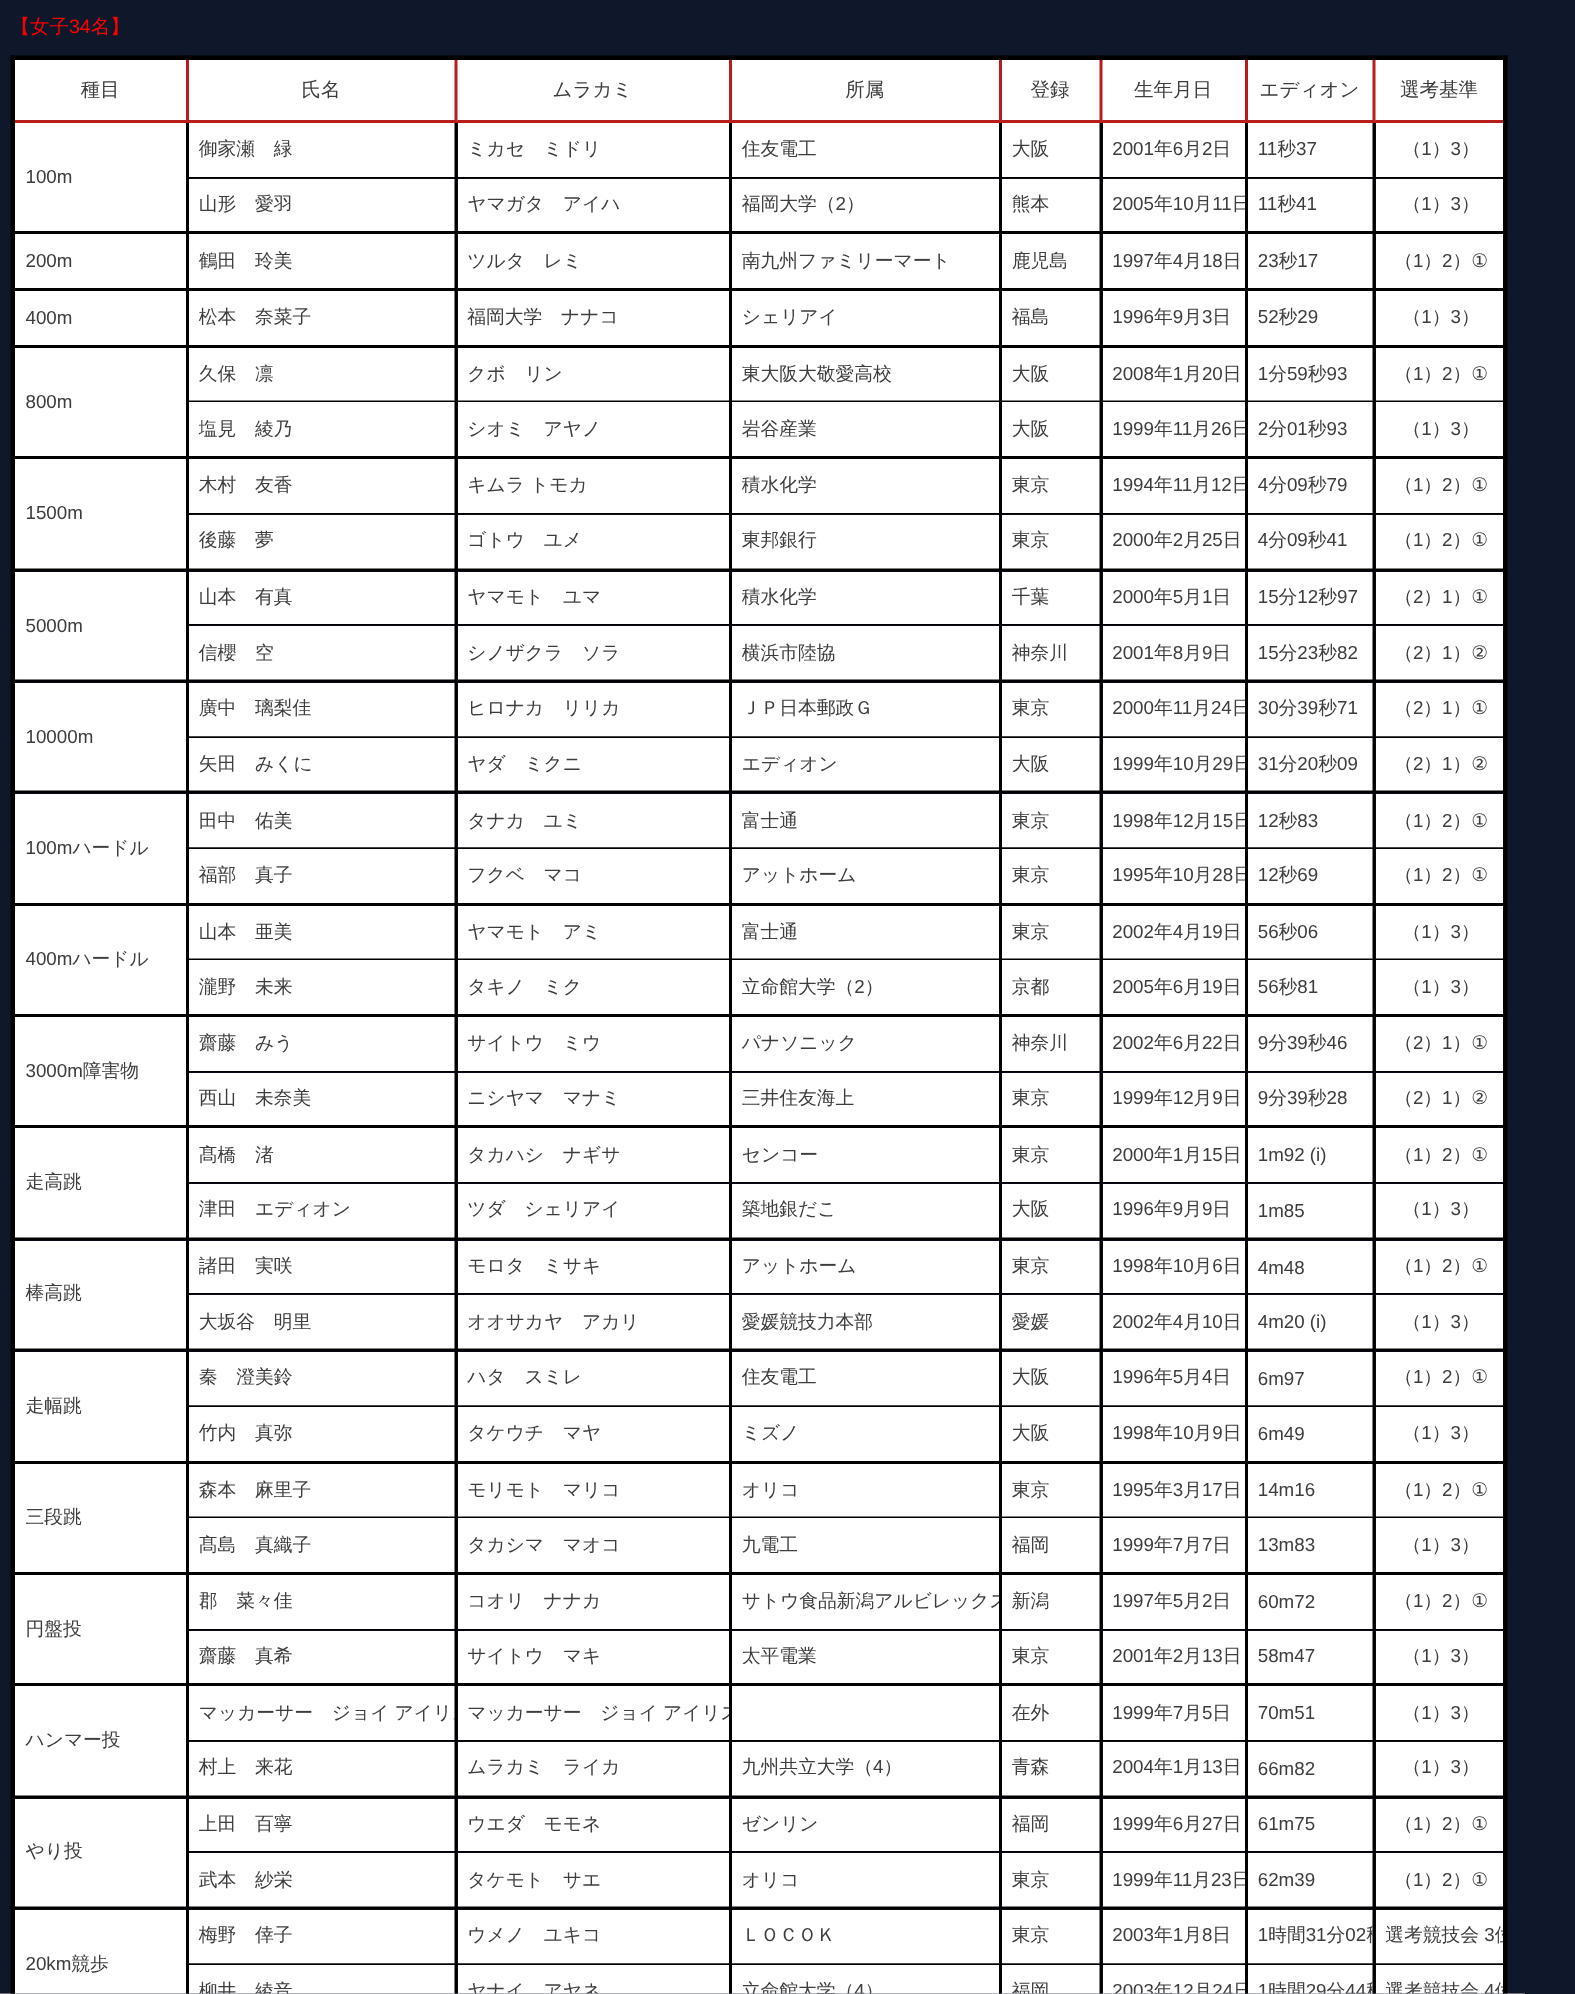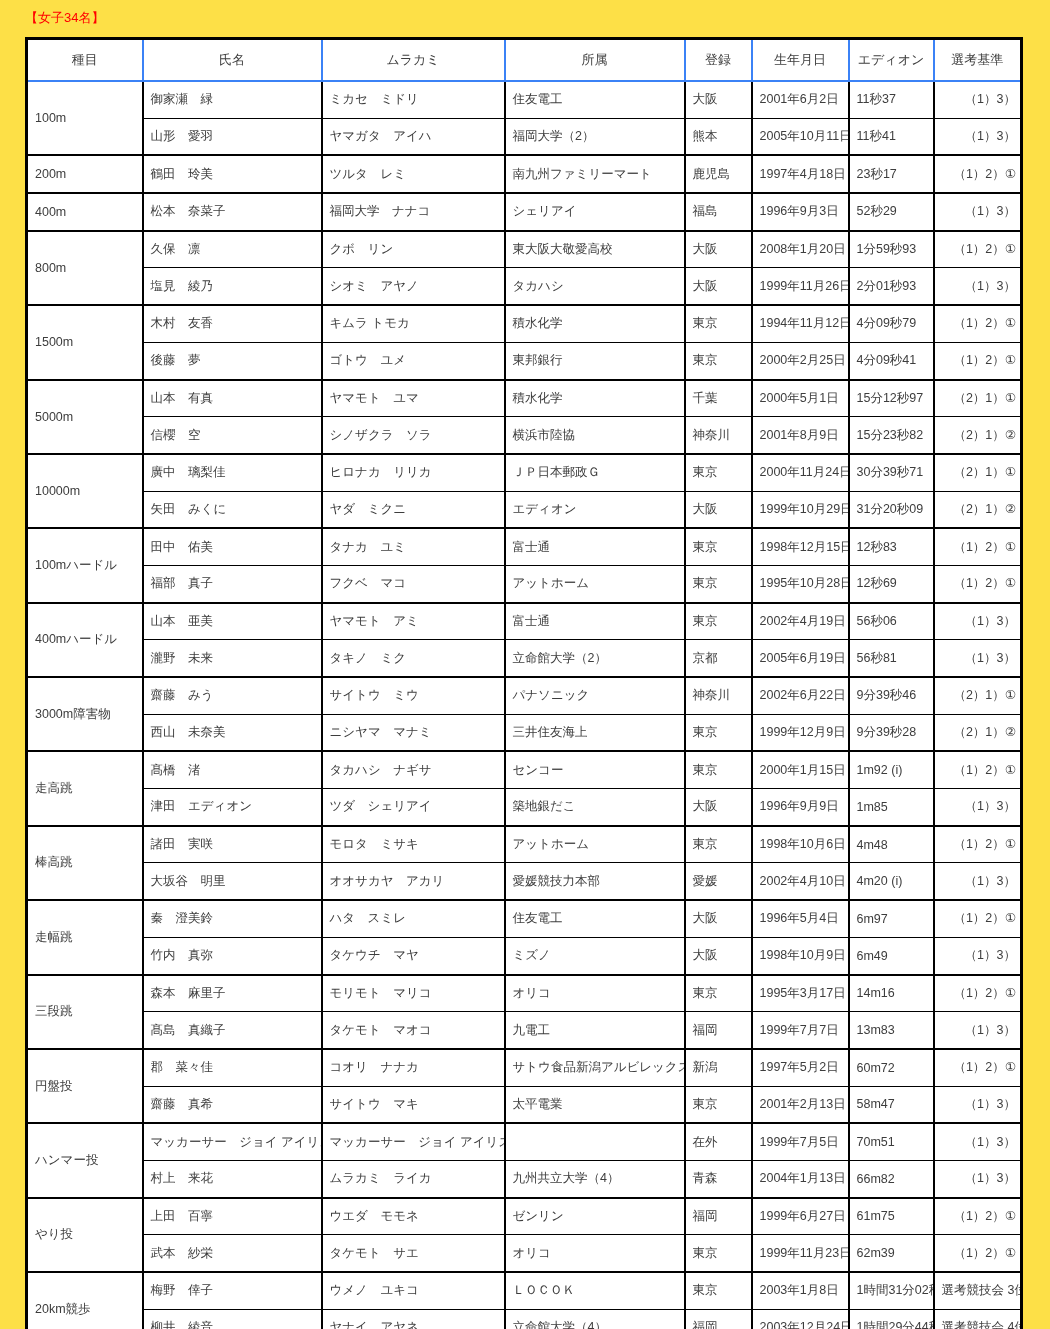--- a/index.html
+++ b/index.html
@@ -7,59 +7,59 @@
     padding: 0;
     background: #ffffff;
     width: 1050px;
     font-family: "Liberation Sans", "DejaVu Sans", sans-serif;
     color: #3d3d3d;
   }
   .page {
     width: 1050px;
     height: 1329px;
     box-sizing: border-box;
-    padding: 8px 25px 0 25px;
-    background: #fde047;
+    padding: 8px 25px 0 7px;
+    background: #0f172a;
   }
   .title {
     color: #ff0000;
     font-size: 13px;
     line-height: 16px;
     margin: 2px 0 11px 0;
   }
   table.roster {
     border-collapse: collapse;
     table-layout: fixed;
     width: 995px;
     border: 3px solid #000000;
   }
   table.roster th {
     height: 40px;
     font-weight: normal;
     font-size: 13px;
     text-align: center;
-    border: 2px solid #3b82f6;
+    border: 2px solid #b91c1c;
     padding: 0;
     background: #ffffff;
   }
   table.roster td {
     height: 35.7px;
     font-size: 12.5px;
     border: 2px solid #000000;
     padding: 0 4px 0 7px;
     vertical-align: middle;
     overflow: hidden;
     white-space: nowrap;
     background: #ffffff;
   }
   
   tr.lead td { border-bottom-width: 1px; }
   tr.sub  td { border-top-width: 1px; }
   td.event { white-space: nowrap; }
-  td.c6 { text-align: right; padding: 0 2px; }
+  td.c6 { text-align: center; padding: 0 2px; }
 </style>
 </head>
 <body>
 
 <div class="page">
   <div class="title">【女子34名】</div>
 
   <table class="roster">
     <colgroup>
       <col style="width:116px">
@@ -129,21 +129,21 @@
           <td class="c1">クボ　リン</td>
           <td class="c2">東大阪大敬愛高校</td>
           <td class="c3">大阪</td>
           <td class="c4">2008年1月20日</td>
           <td class="c5">1分59秒93</td>
           <td class="c6">（1）2）①</td>
         </tr>
         <tr class="sub">
           <td class="c0">塩見　綾乃</td>
           <td class="c1">シオミ　アヤノ</td>
-          <td class="c2">タカハシ</td>
+          <td class="c2">岩谷産業</td>
           <td class="c3">大阪</td>
           <td class="c4">1999年11月26日</td>
           <td class="c5">2分01秒93</td>
           <td class="c6">（1）3）</td>
         </tr>
         <tr class="lead">
           <td rowspan="2" class="event">1500m</td>
           <td class="c0">木村　友香</td>
           <td class="c1">キムラ トモカ</td>
           <td class="c2">積水化学</td>
@@ -318,21 +318,21 @@
           <td class="c0">森本　麻里子</td>
           <td class="c1">モリモト　マリコ</td>
           <td class="c2">オリコ</td>
           <td class="c3">東京</td>
           <td class="c4">1995年3月17日</td>
           <td class="c5">14m16</td>
           <td class="c6">（1）2）①</td>
         </tr>
         <tr class="sub">
           <td class="c0">髙島　真織子</td>
-          <td class="c1">タケモト　マオコ</td>
+          <td class="c1">タカシマ　マオコ</td>
           <td class="c2">九電工</td>
           <td class="c3">福岡</td>
           <td class="c4">1999年7月7日</td>
           <td class="c5">13m83</td>
           <td class="c6">（1）3）</td>
         </tr>
         <tr class="lead">
           <td rowspan="2" class="event">円盤投</td>
           <td class="c0">郡　菜々佳</td>
           <td class="c1">コオリ　ナナカ</td>

